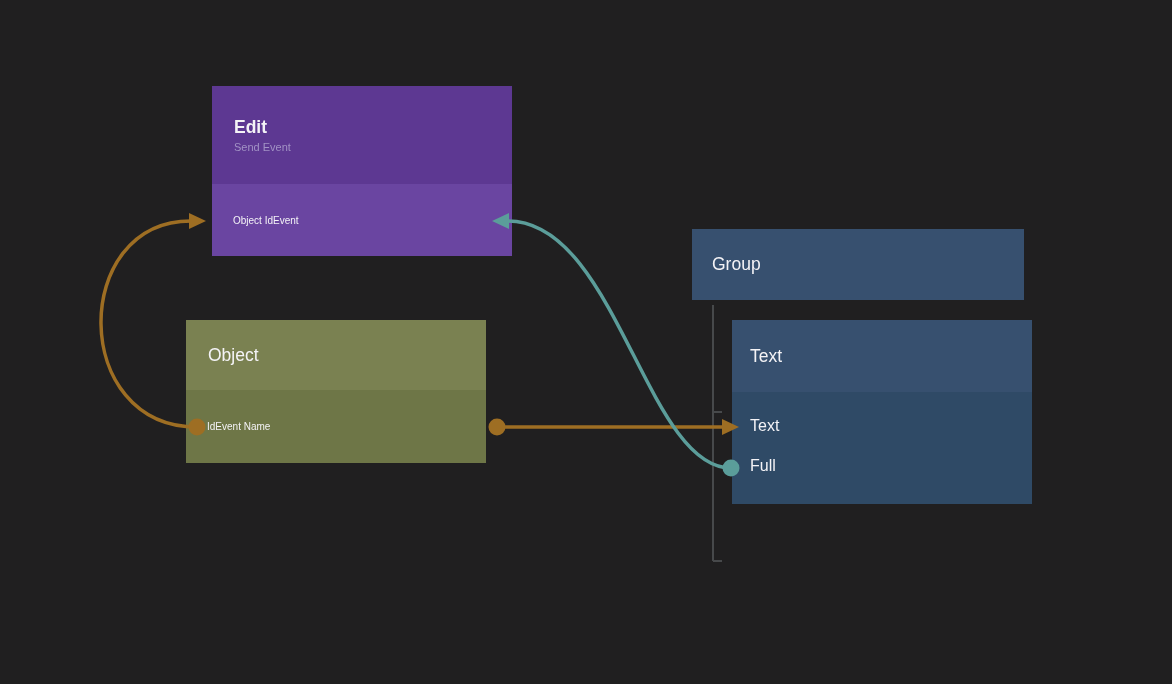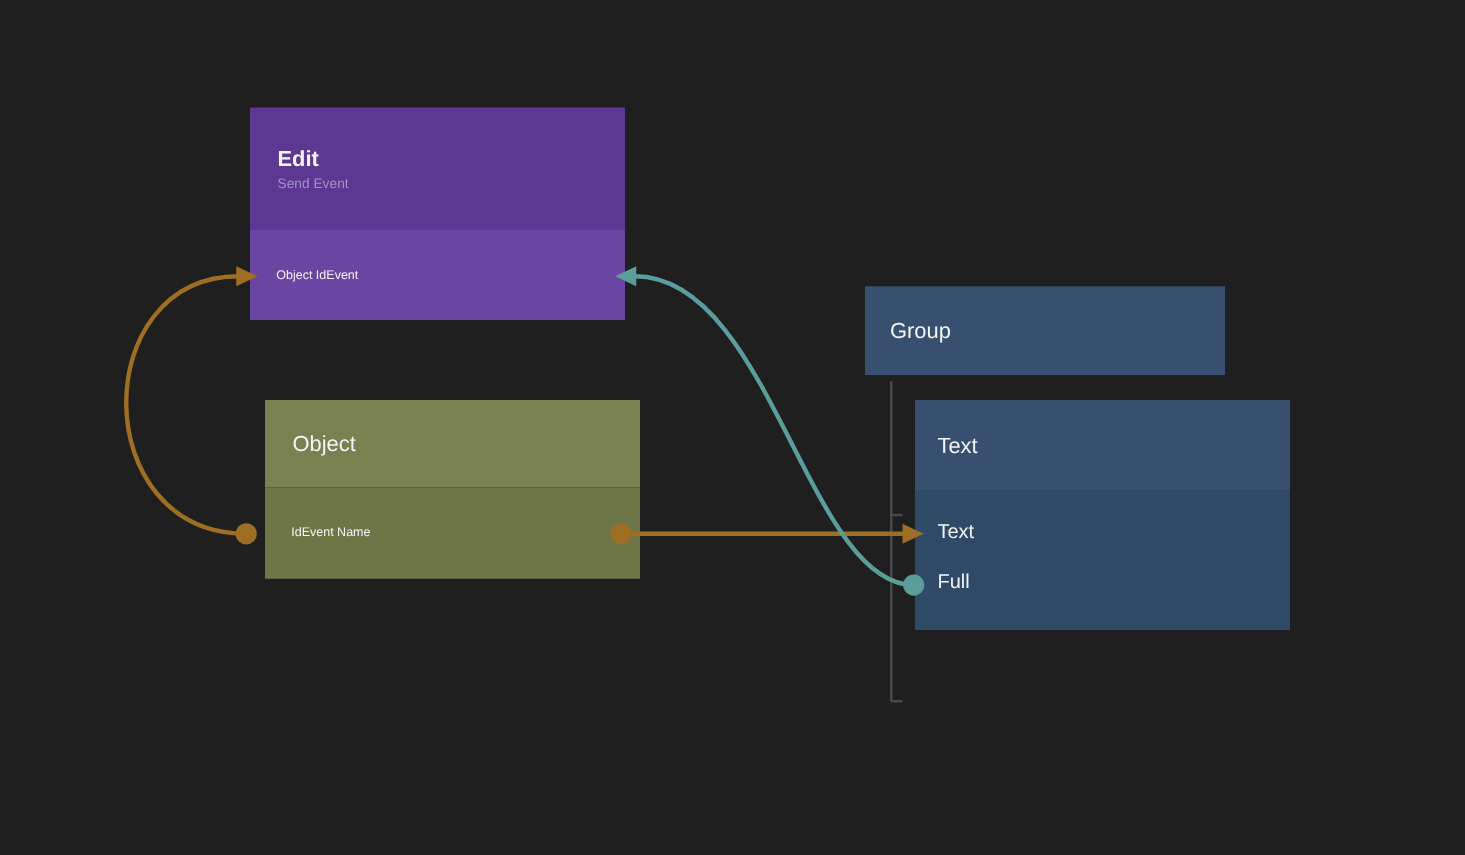--- a/index.html
+++ b/index.html
@@ -9,46 +9,46 @@
     height: 684px;
     background: var(--c-background, #201f20);
     overflow: hidden;
     font-family: "Liberation Sans", "DejaVu Sans", sans-serif;
     color: var(--c-text_primary, #f4f3f6);
   }
   .node { position: absolute; box-sizing: border-box; z-index: 1; }
   .section { box-sizing: border-box; }
 
   
-  .node-edit { left: 200px; top: 86px; width: 300px; height: 170px; }
+  .node-edit { left: 212px; top: 86px; width: 300px; height: 170px; }
   .edit-hdr {
     height: 98px; background: var(--c-edit_header, #5d3892);
     display: flex; flex-direction: column; justify-content: center;
     padding: 0 22px; gap: 3px;
   }
   .node-title { font-size: 17.5px; font-weight: 400; }
   .title-bold { font-weight: 600; }
   .node-subtitle { font-size: 11px; color: var(--c-text_subtitle, #a292c5); }
   .edit-body { height: 72px; background: var(--c-edit_body, #6a45a1); }
 
   .ports-row {
     display: flex; justify-content: flex-start; align-items: center;
     height: 100%; padding: 0 21px; font-size: 10px;
   }
 
   
-  .node-object { left: 212px; top: 320px; width: 300px; height: 172px; }
+  .node-object { left: 186px; top: 320px; width: 300px; height: 172px; }
   .obj-hdr {
     height: 70px; background: var(--c-object_header, #7a8151);
     display: flex; align-items: center; padding: 0 22px;
   }
   .obj-body { height: 73px; background: var(--c-object_body, #6e7647); }
 
   
-  .node-group { left: 692px; top: 229px; width: 288px; height: 71px; }
+  .node-group { left: 692px; top: 229px; width: 332px; height: 71px; }
   .blue-hdr {
     height: 100%; display: flex; align-items: center; padding: 0 20px;
     background: var(--c-group_header, #37506f);
   }
 
   
   .node-text { left: 732px; top: 320px; width: 300px; height: 212px; }
   .text-hdr {
     height: 72px; background: var(--c-text_header, #37506f);
     display: flex; align-items: center; padding: 0 18px;

